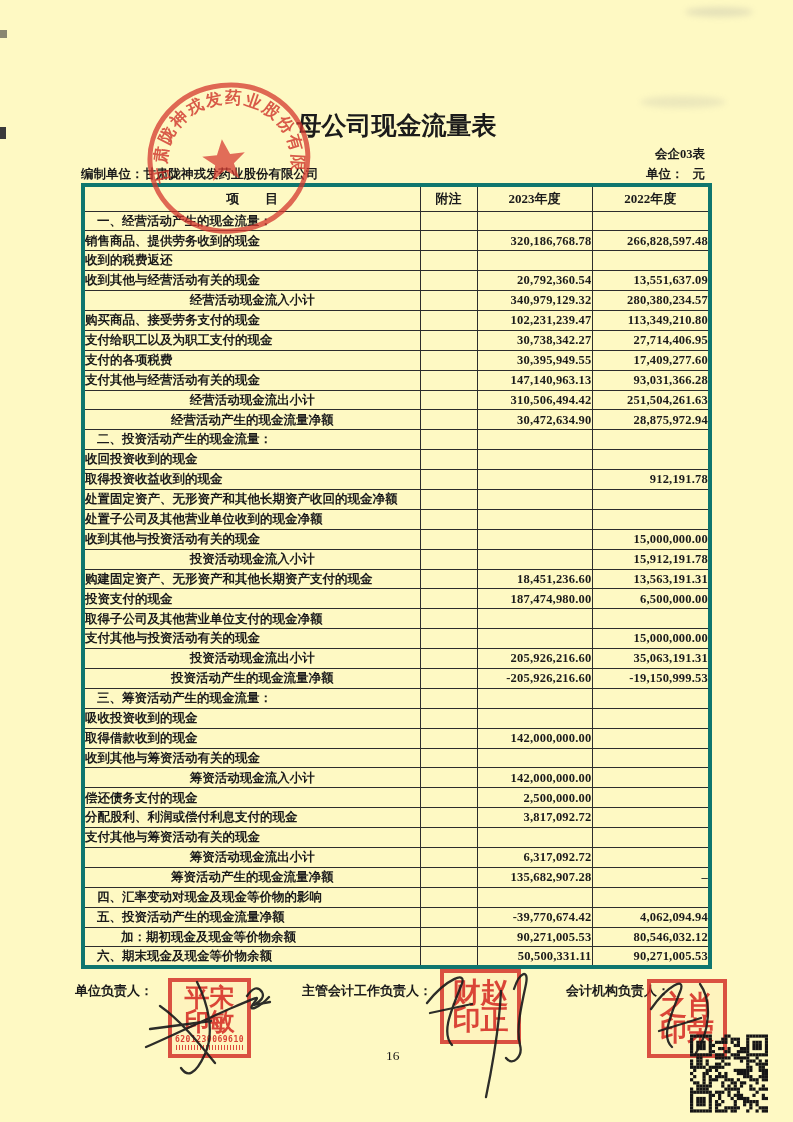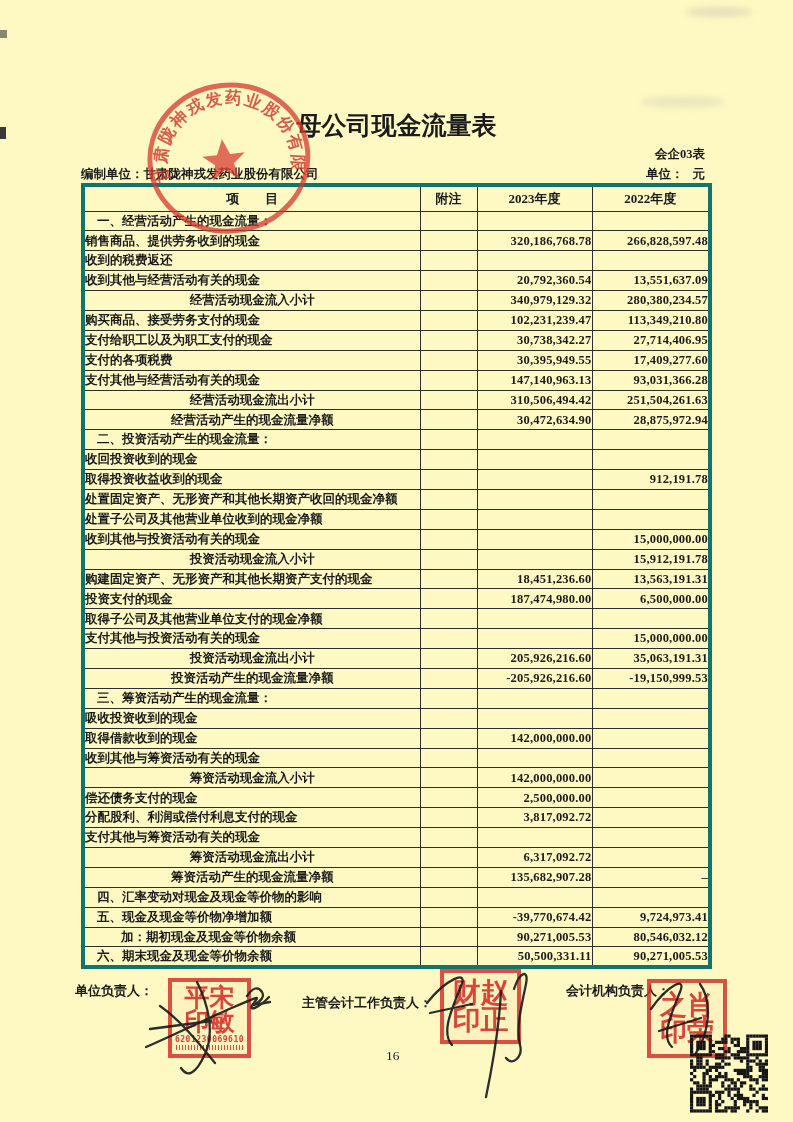--- a/index.html
+++ b/index.html
@@ -46,21 +46,21 @@
            color:rgba(213,44,36,.9);letter-spacing:.5px;margin-top:1px;}
   .seal-left .micro-strip{width:68px;height:5px;margin-top:1px;
            background:repeating-linear-gradient(90deg,rgba(213,44,36,.85) 0 1.5px,transparent 1.5px 3px);}
   .seal-middle{left:440px;top:969px;width:81px;height:75px;}
   .seal-middle .grid{font-size:28px;}
   .seal-right{left:647px;top:979px;width:80px;height:79px;}
   .seal-right .grid{font-size:27px;}
 
   
   .sig-label{position:absolute;top:982px;font-size:13px;font-weight:bold;}
-  .lbl-unit{left:75px;} .lbl-chief{left:302px;margin-top:12px;} .lbl-acct{left:566px;}
+  .lbl-unit{left:75px;} .lbl-chief{left:302px;} .lbl-acct{left:566px;}
   .page-number{position:absolute;left:386px;top:1048px;font-size:13.5px;font-weight:normal;}
 
   
   .ink{position:absolute;left:0;top:0;width:793px;height:1122px;pointer-events:none;}
 
   
   .qr{position:absolute;left:690px;top:1034px;width:78px;height:79px;}
 
   
   .smudge{position:absolute;background:#9a9a9a;filter:blur(3px);opacity:.25;border-radius:50%;}
@@ -305,24 +305,24 @@
           <td>135,682,907.28</td>
           <td>–</td>
         </tr>
         <tr class="r-section">
           <td>四、汇率变动对现金及现金等价物的影响</td>
           <td></td>
           <td></td>
           <td></td>
         </tr>
         <tr class="r-section">
-          <td>五、现金及现金等价物净增加额</td>
+          <td>五、投资活动产生的现金流量净额</td>
           <td></td>
           <td>-39,770,674.42</td>
-          <td>9,724,973.41</td>
+          <td>4,062,094.94</td>
         </tr>
         <tr class="r-detail2">
           <td>加：期初现金及现金等价物余额</td>
           <td></td>
           <td>90,271,005.53</td>
           <td>80,546,032.12</td>
         </tr>
         <tr class="r-section">
           <td>六、期末现金及现金等价物余额</td>
           <td></td>

